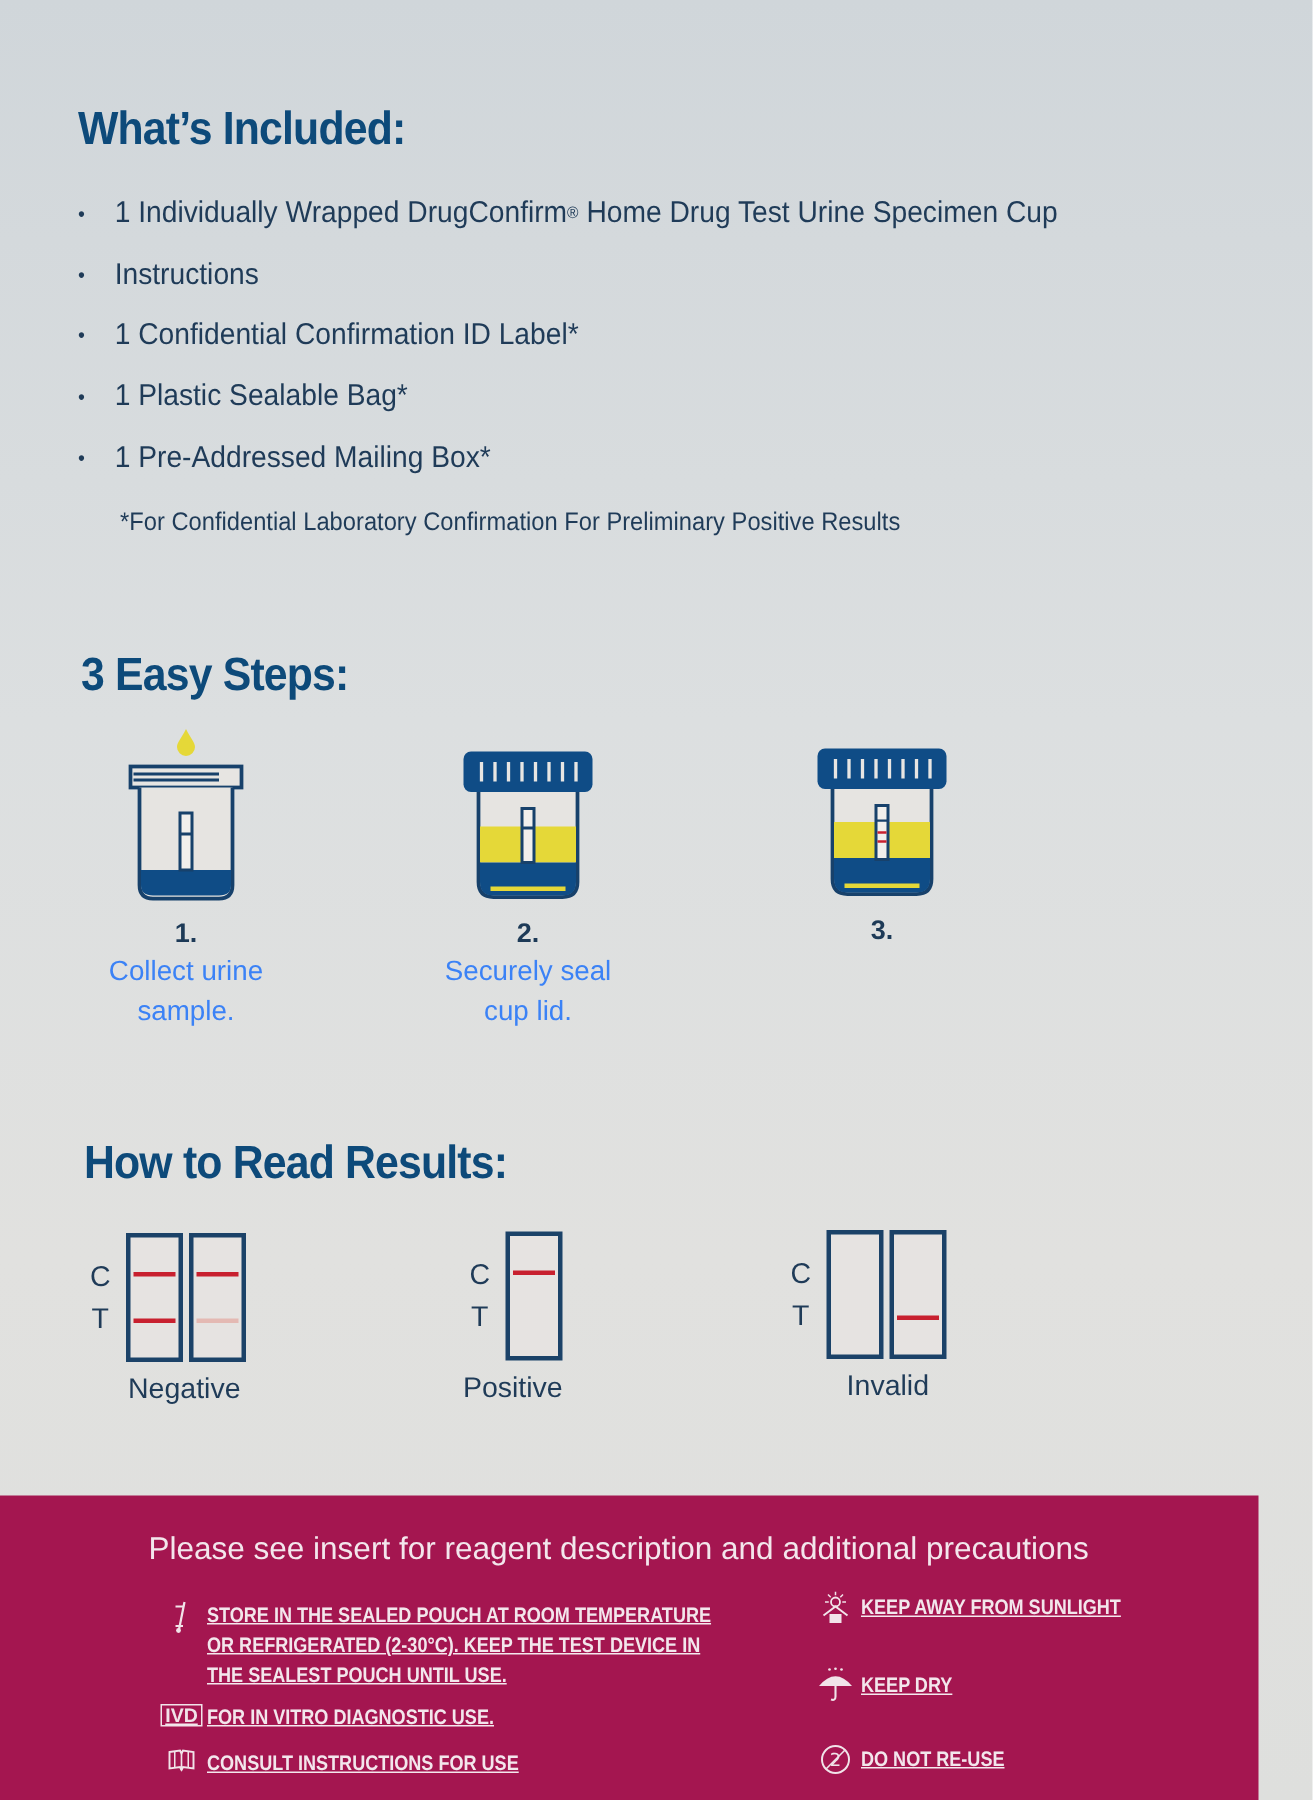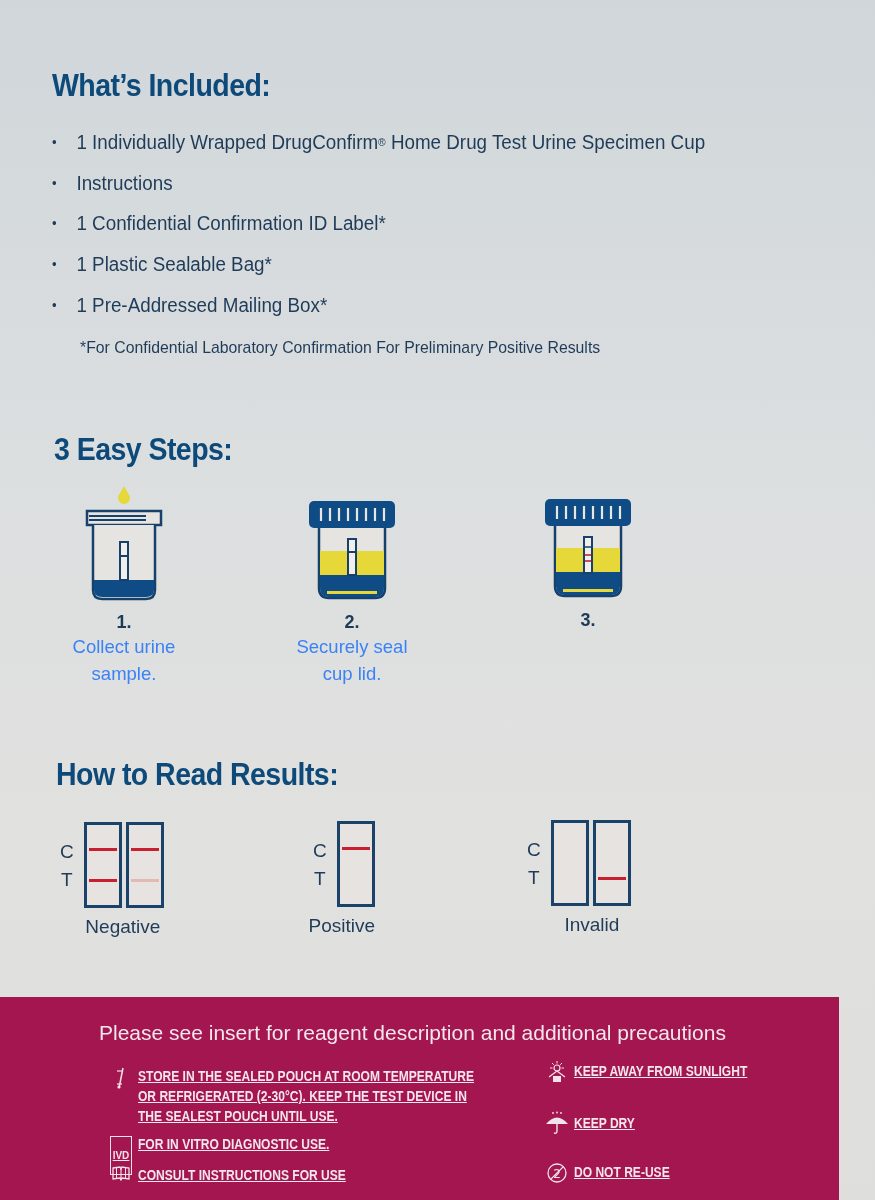--- a/index.html
+++ b/index.html
@@ -230,21 +230,21 @@
     </span>
     <div>
       <div class="txt">STORE IN THE SEALED POUCH AT ROOM TEMPERATURE</div>
       <div class="txt">OR REFRIGERATED (2-30°C). KEEP THE TEST DEVICE IN</div>
       <div class="txt">THE SEALEST POUCH UNTIL USE.</div>
     </div>
   </div>
 
   <div class="warn" style="left:104px; top:137px;">
     <span class="ic">
-      <span style="border:1.3px solid #f1e3e9; font-size:10px; font-weight:700; padding:12px 2px; line-height:13px; margin-top:2px;">IVD</span>
+      <span style="border:1.3px solid #f1e3e9; font-size:13px; font-weight:700; padding:0 2px; line-height:13px; margin-top:2px;">IVD</span>
     </span>
     <div class="txt">FOR IN VITRO DIAGNOSTIC USE.</div>
   </div>
 
   <div class="warn" style="left:104px; top:168px;">
     <span class="ic">
       <svg width="20" height="16" viewBox="0 0 20 16">
           <path d="M2 3 L9 2 L10 4 L11 2 L18 3 L18 14 L11 13 L10 15 L9 13 L2 14 Z" fill="none" stroke="#f1e3e9" stroke-width="1.3"></path>
           <line x1="10" y1="4" x2="10" y2="15" stroke="#f1e3e9" stroke-width="1.1"></line>
           <line x1="5.5" y1="3" x2="5.5" y2="13.5" stroke="#f1e3e9" stroke-width="1"></line>

